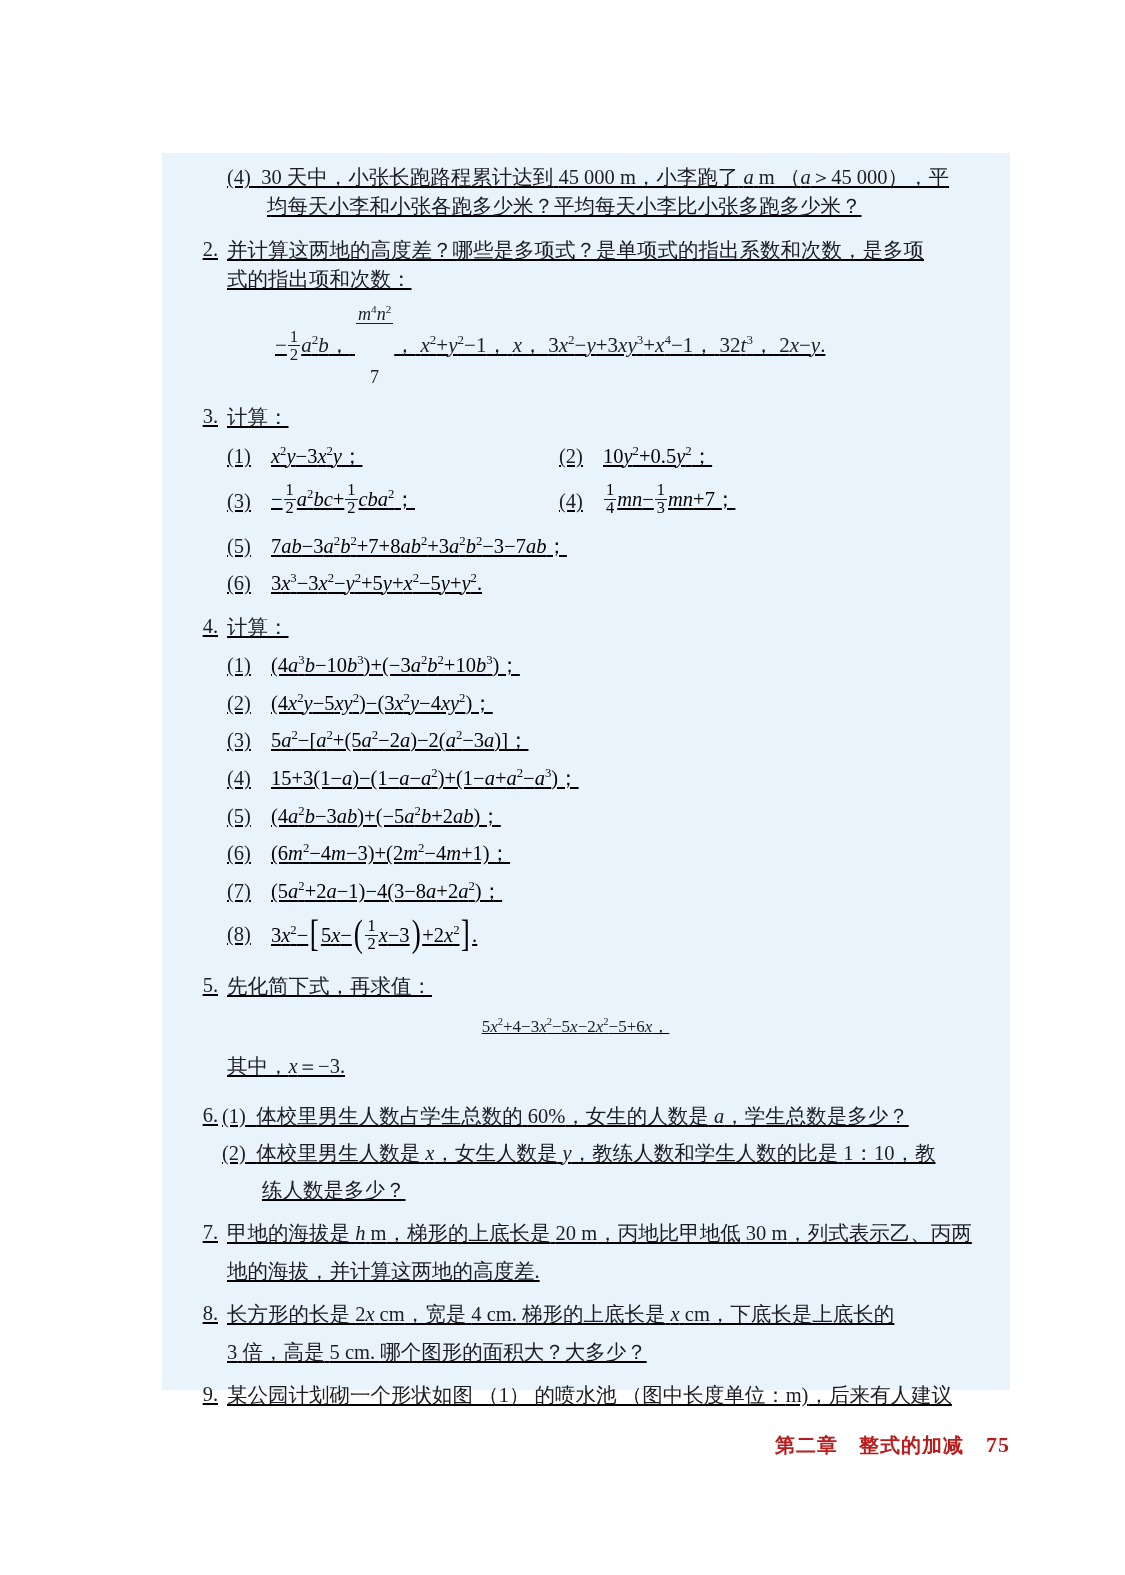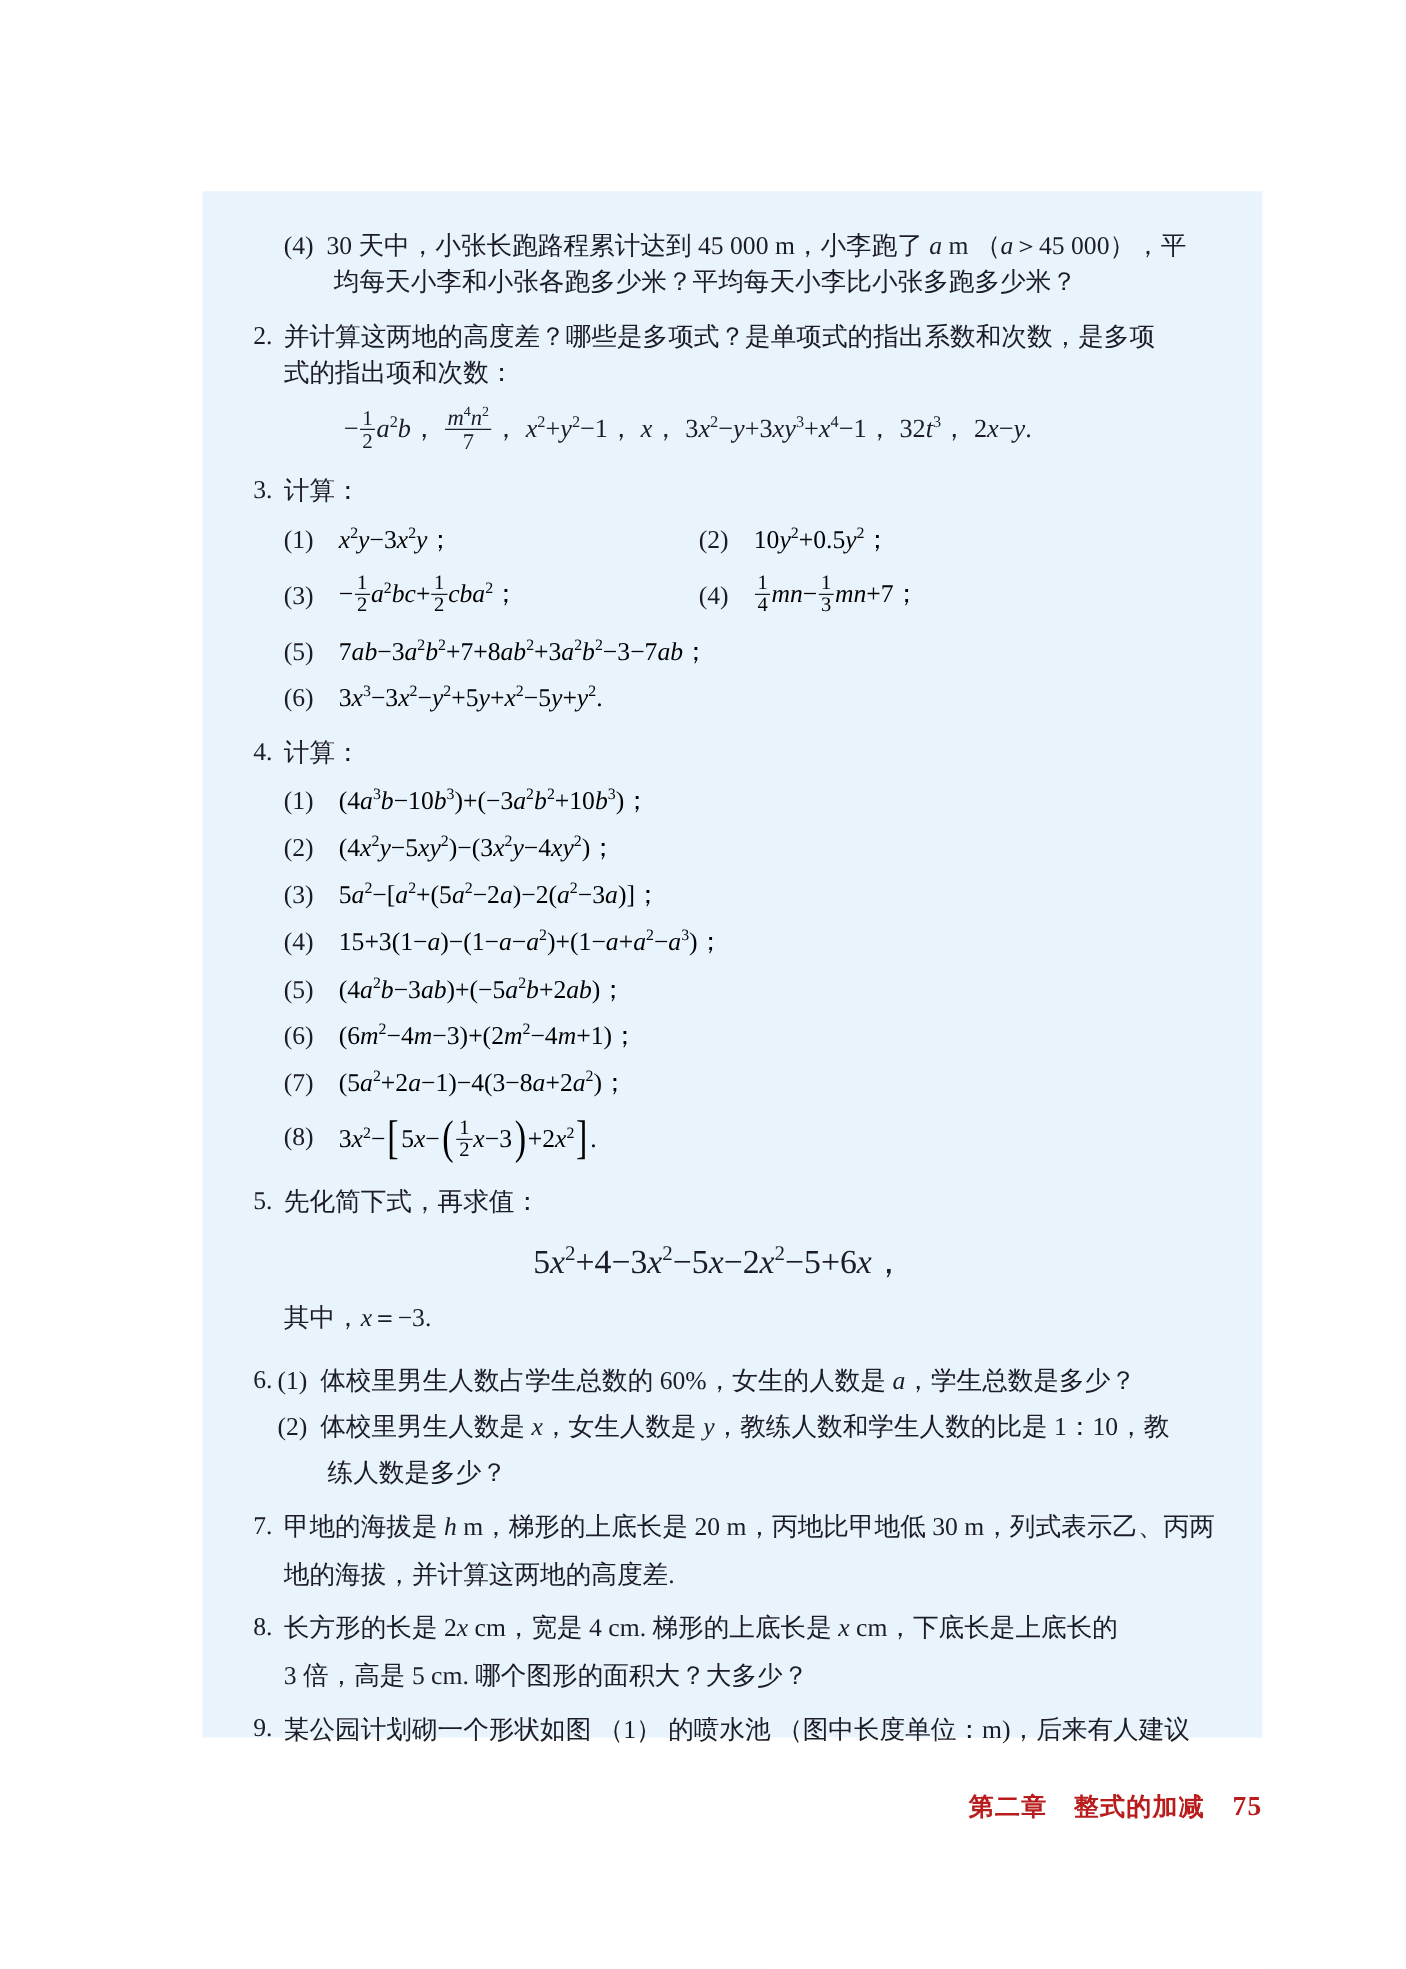--- a/index.html
+++ b/index.html
@@ -17,21 +17,22 @@
 
   
   #exercise-panel {
     position: absolute;
     left: 162px;
     top: 153px;
     width: 848px;
     height: 1237px;
     background: #e8f3fc;
     box-sizing: border-box;
-    padding: 30px 26px 10px 26px;
+    padding: 10px 26px 10px 26px;
+    text-decoration: underline;
   }
   .cn {
     font-family: "Liberation Serif", "DejaVu Serif", serif;
   }
 
   
   .item {
     display: flex;
     align-items: flex-start;
     margin-top: 15px;
@@ -128,21 +129,21 @@
     line-height: 0;
     position: relative;
     top: 0.11em;
     font-style: normal;
     transform: scaleX(0.72);
   }
 
   
   .display-eq {
     text-align: center;
-    font-size: 27px;
+    font-size: 17px;
     color: #1c1c24;
     margin-top: 14px;
     white-space: nowrap;
   }
 
   
   #section-heading {
     font-family: "Liberation Sans", "DejaVu Sans", sans-serif;
     font-weight: bold;
     font-size: 21.5px;
@@ -195,21 +196,21 @@
       <div class="body-line">
         <span class="cn">并计算这两地的高度差？哪些是多项式？是单项式的指出系数和次数，是多项</span>
       </div>
       <div class="body-line">
         <span class="cn">式的指出项和次数：</span>
       </div>
       <div class="body-line" style="margin-top:12px; padding-left:48px; font-size:21px;">
         <span class="mr">−</span><span class="frac">
             <span class="num">1</span>
             <span class="den">2</span>
-          </span><span class="m">a</span><sup class="mr">2</sup><span class="m">b</span><span class="mr">，</span>&nbsp;<span class="frac" style="font-size:0.86em;">
+          </span><span class="m">a</span><sup class="mr">2</sup><span class="m">b</span><span class="mr">，</span>&nbsp;<span class="frac" style="font-size:0.86em;gap:44px;">
             <span class="num"><span class="m">m</span><sup>4</sup><span class="m">n</span><sup>2</sup></span>
             <span class="den mr">7</span>
           </span><span class="mr">，</span>&nbsp;<span class="m">x</span><sup class="mr">2</sup><span class="mr">+</span><span class="m">y</span><sup class="mr">2</sup><span class="mr">−1</span><span class="mr">，</span>&nbsp;<span class="m">x</span><span class="mr">，</span>&nbsp;<span class="mr">3</span><span class="m">x</span><sup class="mr">2</sup><span class="mr">−</span><span class="m">y</span><span class="mr">+3</span><span class="m">xy</span><sup class="mr">3</sup><span class="mr">+</span><span class="m">x</span><sup class="mr">4</sup><span class="mr">−1</span><span class="mr">，</span>&nbsp;<span class="mr">32</span><span class="m">t</span><sup class="mr">3</sup><span class="mr">，</span>&nbsp;<span class="mr">2</span><span class="m">x</span><span class="mr">−</span><span class="m">y</span><span class="mr">.</span>
       </div>
     </div>
   </div>
 
   <div class="item">
     <div class="item-num">3.</div>
     <div class="item-body">

